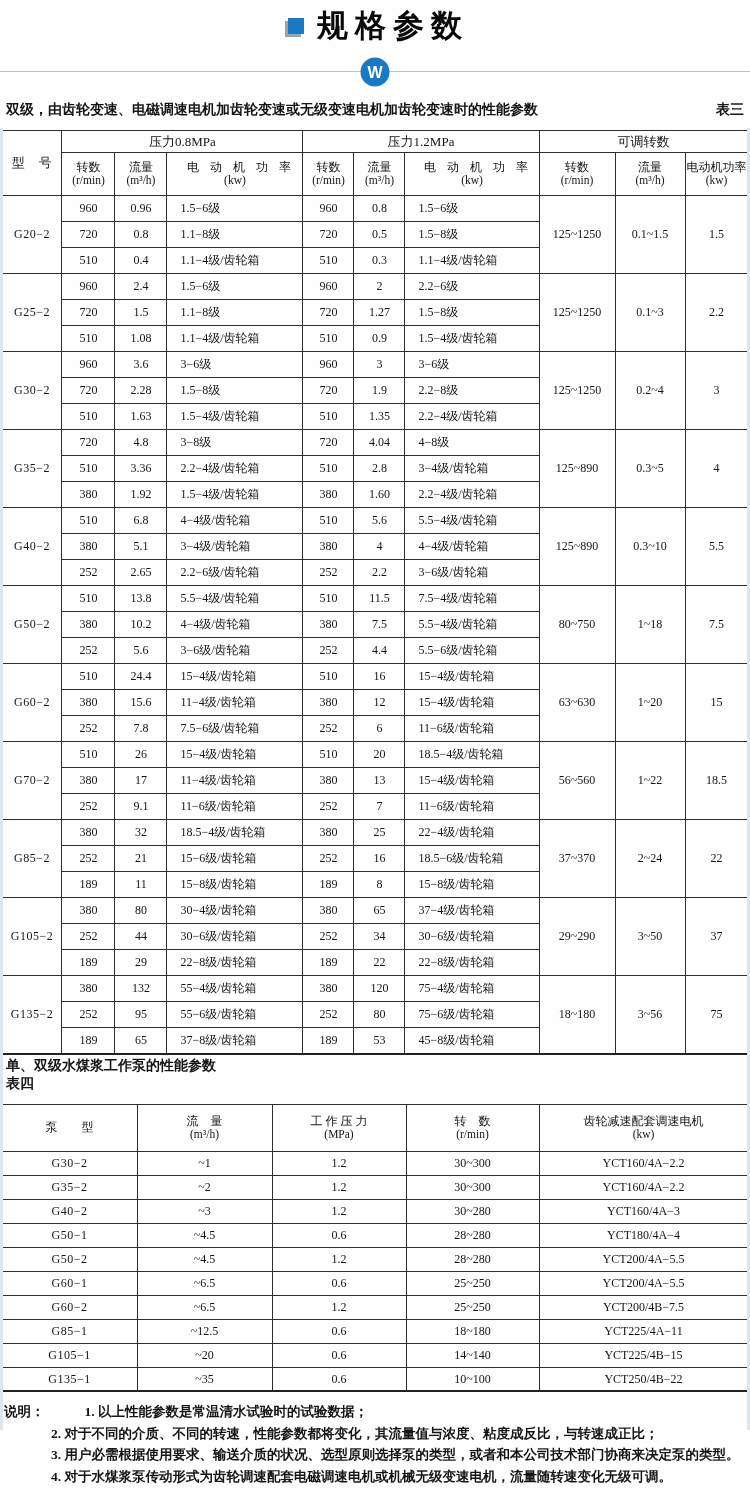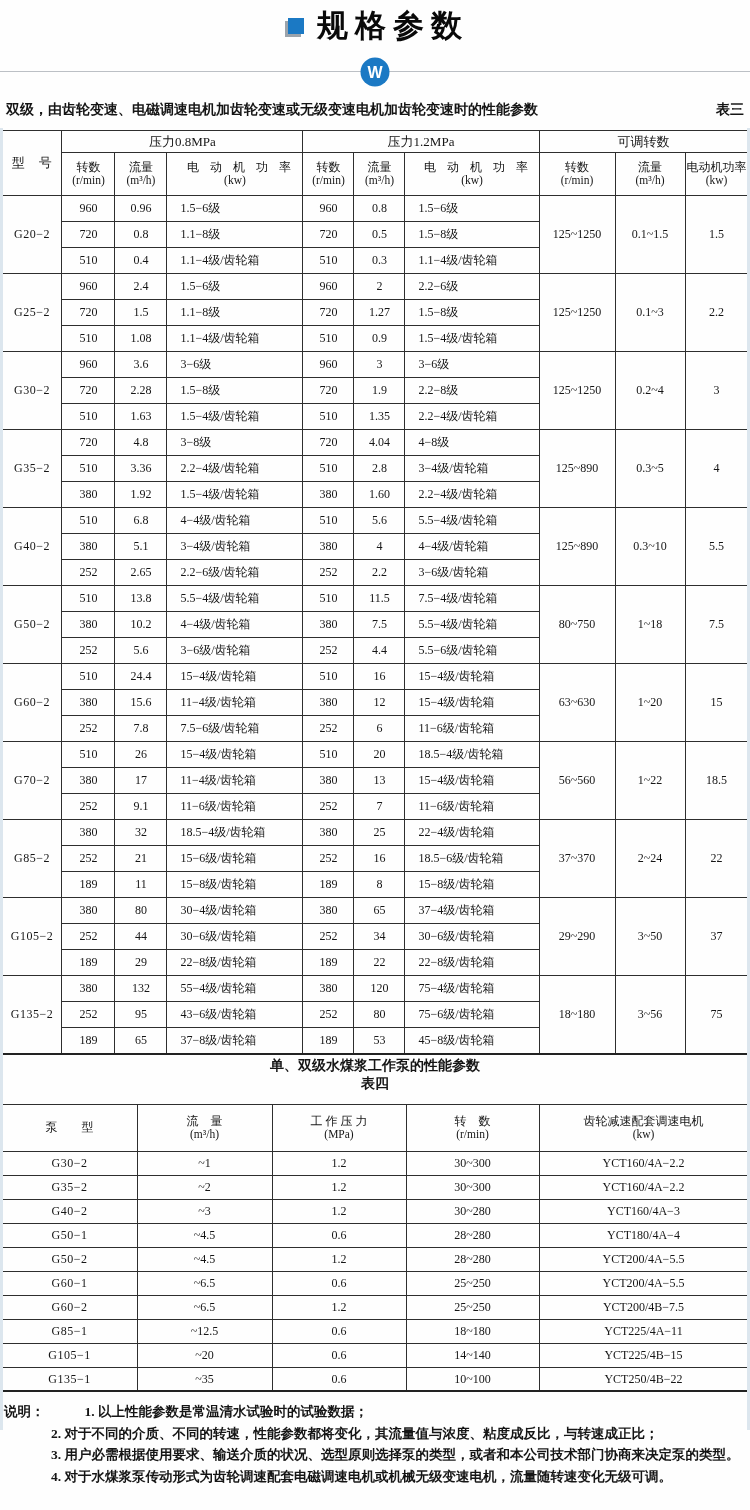--- a/index.html
+++ b/index.html
@@ -22,21 +22,21 @@
   }
   .divider{position:relative;height:30px;margin-top:4px;}
   .divider-line{position:absolute;left:0;right:0;top:15px;height:1px;background:#bcc0c5;}
   .w-badge{
     position:absolute;left:50%;top:16px;transform:translate(-50%,-50%);
     width:29px;height:29px;border-radius:50%;background:#1b79c4;color:#fff;
     font-family:"Liberation Sans","DejaVu Sans",sans-serif;font-weight:700;font-size:16px;
     display:flex;align-items:center;justify-content:center;
   }
 
-  .caption-row{display:flex;justify-content:space-between;align-items:center;margin:15px 6px 0;font-size:14px;font-weight:700;}
+  .caption-row{display:flex;justify-content:space-between;align-items:flex-start;margin:15px 6px 0;font-size:14px;font-weight:700;}
   .caption-row.second{margin-top:2px;flex-direction:column;}
 
   
   .spec-table{border-collapse:collapse;table-layout:fixed;width:746px;margin:11px auto 0;border-bottom:2px solid #222;}
   .spec-table td{border:1px solid #2e2e2e;text-align:center;vertical-align:middle;font-size:12px;padding:0;line-height:1.18;}
   #t3 .t3-group td{height:22px;font-size:13px;}
   #t3 .t3-sub td{height:43px;}
   #t3 tbody td{height:26px;}
   #t4 thead td{height:47px;}
   #t4 tbody td{height:24px;}
@@ -421,21 +421,21 @@
         <td>380</td>
         <td>120</td>
         <td class="power-cell">75−4级/齿轮箱</td>
         <td rowspan="3">18~180</td>
         <td rowspan="3">3~56</td>
         <td rowspan="3">75</td>
       </tr>
       <tr>
         <td>252</td>
         <td>95</td>
-        <td class="power-cell">43−6级/齿轮箱</td>
+        <td class="power-cell">55−6级/齿轮箱</td>
         <td>252</td>
         <td>80</td>
         <td class="power-cell">75−6级/齿轮箱</td>
       </tr>
       <tr>
         <td>189</td>
         <td>65</td>
         <td class="power-cell">37−8级/齿轮箱</td>
         <td>189</td>
         <td>53</td>

